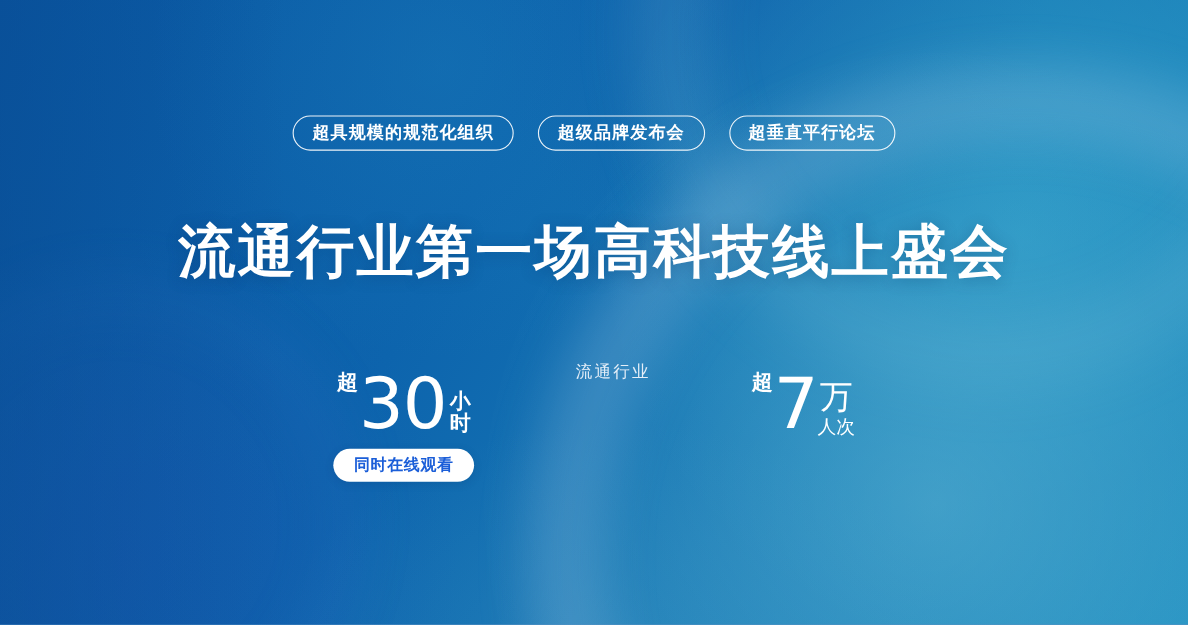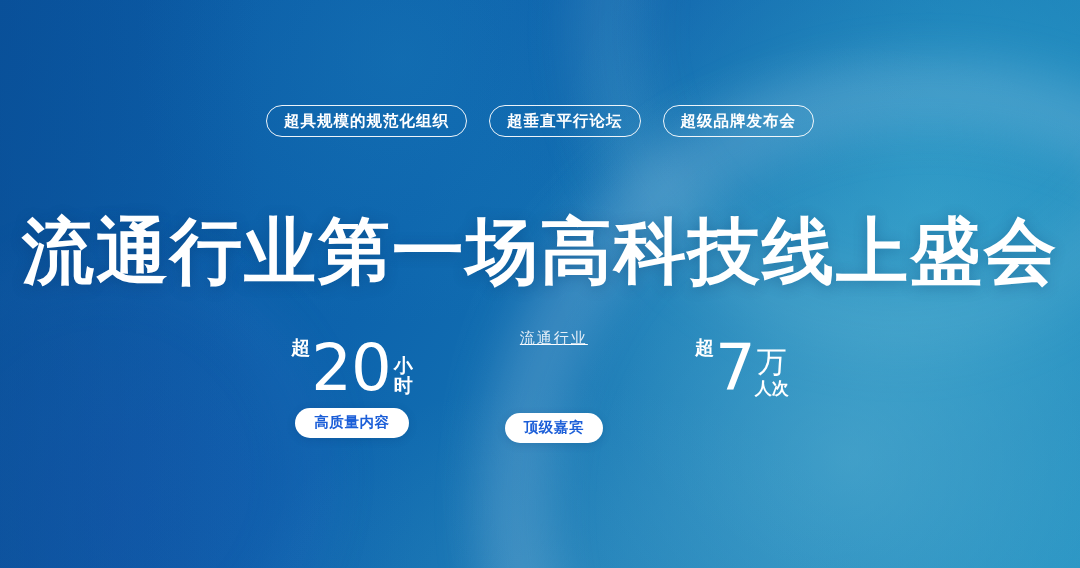--- a/index.html
+++ b/index.html
@@ -88,24 +88,24 @@
     font-weight:700;
     letter-spacing:1px;
     padding:5px 17px 6px;
     line-height:1.25;
     white-space:nowrap;
     background:transparent;
   }
 
   
   .headline{
-    position:absolute; top:204px; left:0; right:0;
+    position:absolute; top:192px; left:0; right:0;
     text-align:center;
     color:#ffffff;
-    font-size:72px;
+    font-size:52px;
     font-weight:900;
     letter-spacing:2px;
     line-height:1;
     white-space:nowrap;
     text-shadow:0 2px 14px rgba(4,46,96,.30);
   }
 
   
   .stats{
     position:absolute; top:318px; left:0; right:0;
@@ -137,38 +137,38 @@
     display:flex; flex-direction:column; align-items:center;
     font-size:19px; font-weight:700; line-height:1.06;
     margin-left:3px; margin-bottom:3px;
   }
   .unit-wan{
     font-size:30px; font-weight:400; line-height:1;
     margin-left:2px;
     font-family:"DejaVu Sans","Liberation Sans",sans-serif;
   }
   .unit-renci{
-    font-size:17px; font-weight:700; line-height:1;
+    font-size:17px; font-weight:400; line-height:1;
     margin-top:3px;
   }
   .unit-right{
     display:flex; flex-direction:column; align-items:flex-start;
     margin-bottom:2px;
   }
 
   .mid-sub{
     font-size:15px; font-weight:400; color:#e4eef8;
     letter-spacing:2px; margin-bottom:5px;
   }
   .mid-main{
     font-size:34px; font-weight:400; color:#ffffff;
     letter-spacing:0px; line-height:1.1; white-space:nowrap;
     font-family:"DejaVu Sans","Liberation Sans",sans-serif;
   }
-  .mid-line{ height:70px; display:flex; flex-direction:column; align-items:flex-start; justify-content:flex-start;text-decoration:underline; }
+  .mid-line{ height:70px; display:flex; flex-direction:column; align-items:flex-start; justify-content:flex-start; }
 
   .badge{
     margin-top:9px;
     background:#ffffff;
     color:#1b5ed8;
     border-radius:999px;
     font-size:14.5px;
     font-weight:900;
     letter-spacing:.6px;
     padding:5px 19px 6px;
@@ -194,45 +194,44 @@
     <div class="blob blob-center-soft"></div>
     <div class="blob blob-teal-bottomright"></div>
     <div class="blob arc-bottomright"></div>
     <div class="vignette-left"></div>
   </div>
 
   <div class="content">
 
     <div class="tagline">
       <div class="tag-pill">超具规模的规范化组织</div>
+      <div class="tag-pill">超级品牌发布会</div>
       <div class="tag-pill">超垂直平行论坛</div>
-      <div class="tag-pill">超级品牌发布会</div>
     </div>
 
     <div class="headline">流通行业第一场高科技线上盛会</div>
 
     <div class="stats">
 
       <div class="stat stat-duration">
         <div class="stat-line">
           <span class="sup-chao">超</span>
-          <span class="big-num">20</span>
+          <span class="big-num">30</span>
           <span class="unit-stack">
             <span>小</span>
             <span>时</span>
           </span>
         </div>
-        <div class="badge">高质量内容</div>
+        <div class="badge">同时在线观看</div>
       </div>
 
       <div class="stat stat-mid">
         <div class="mid-line">
           <div class="mid-sub">流通行业</div>
         </div>
-        <div class="badge">顶级嘉宾</div>
       </div>
 
       <div class="stat stat-viewers">
         <div class="stat-line">
           <span class="sup-chao">超</span>
           <span class="big-num">7</span>
           <span class="unit-right">
             <span class="unit-wan">万</span>
             <span class="unit-renci">人次</span>
           </span>

